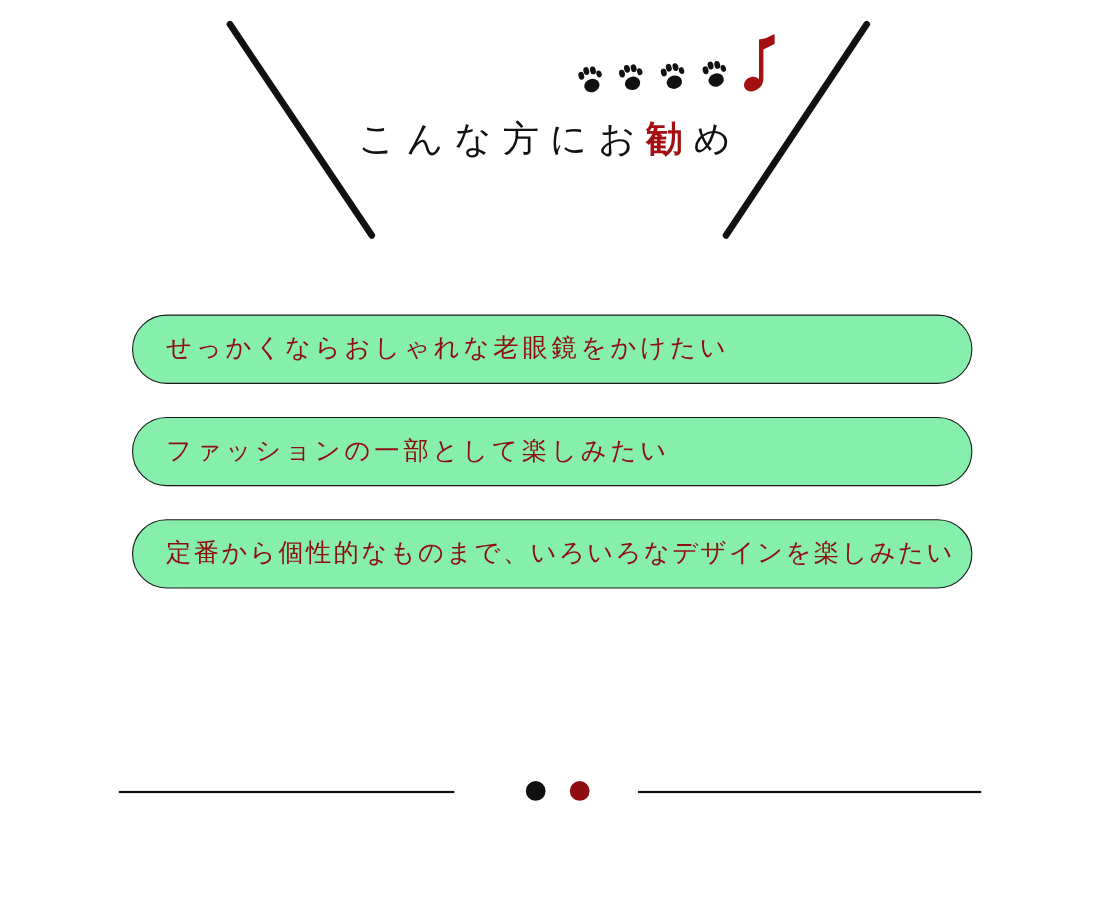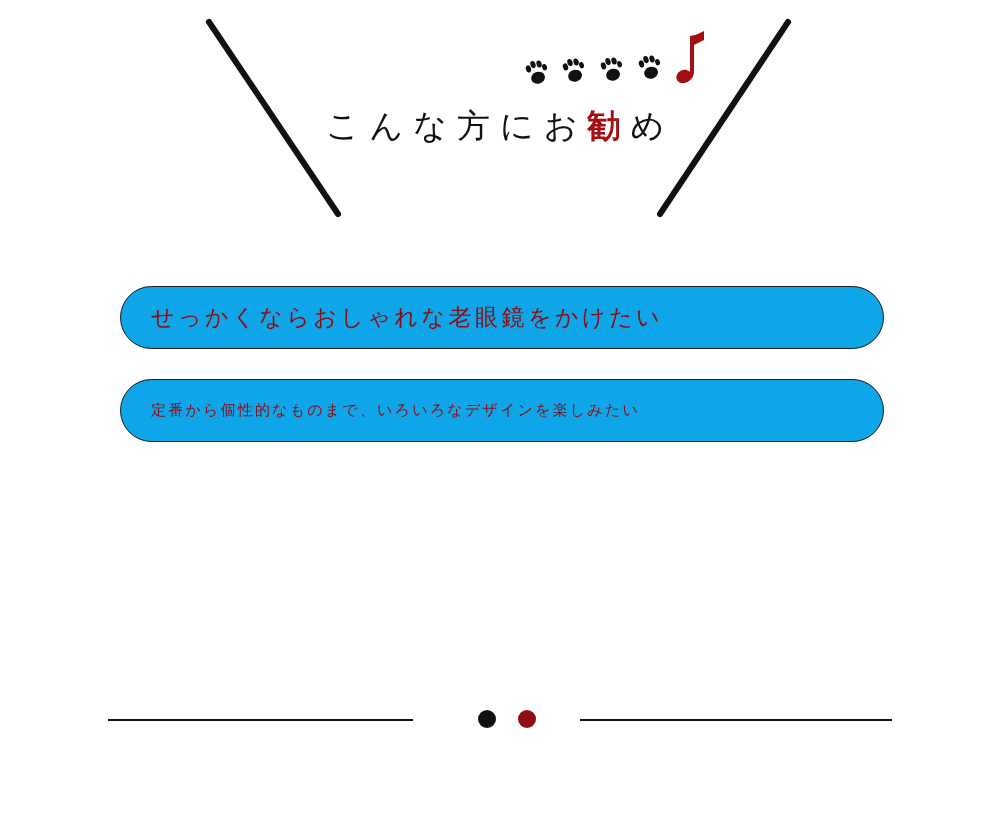--- a/index.html
+++ b/index.html
@@ -55,32 +55,32 @@
   }
   .pill {
     box-sizing: border-box;
     width: 764px;
     height: 63px;
     border: 1.6px solid #1a1a1a;
     border-radius: 34px;
     margin-bottom: 30px;
     display: flex;
     align-items: center;
-    background: #0ea5e9;
+    background: #86efac;
   }
   .pill-text {
     padding-left: 30px;
     color: #8f0c10;
     font-size: 23px;
     letter-spacing: 3.5px;
     white-space: nowrap;
     line-height: 1;
   }
   .pill.tight .pill-text {
-    font-size: 15px;
+    font-size: 23px;
     letter-spacing: 2.2px;
     text-align: center;
   }
 
   
   .footer {
     position: absolute;
     left: 0;
     top: 700px;
     width: 1000px;
@@ -157,20 +157,23 @@
   <div class="heading-text"><span>こんな方にお</span><span class="accent">勧</span><span>め</span></div>
 </div>
 
 <div class="pill-list">
 
   <div class="pill">
     <span class="pill-text">せっかくならおしゃれな老眼鏡をかけたい</span>
   </div>
 
 
+  <div class="pill">
+    <span class="pill-text">ファッションの一部として楽しみたい</span>
+  </div>
 
   <div class="pill tight">
     <span class="pill-text">定番から個性的なものまで、いろいろなデザインを楽しみたい</span>
   </div>
 
 </div>
 
 <div class="footer">
   <div class="rule rule-left"></div>
   <div class="dot dot-black"></div>

